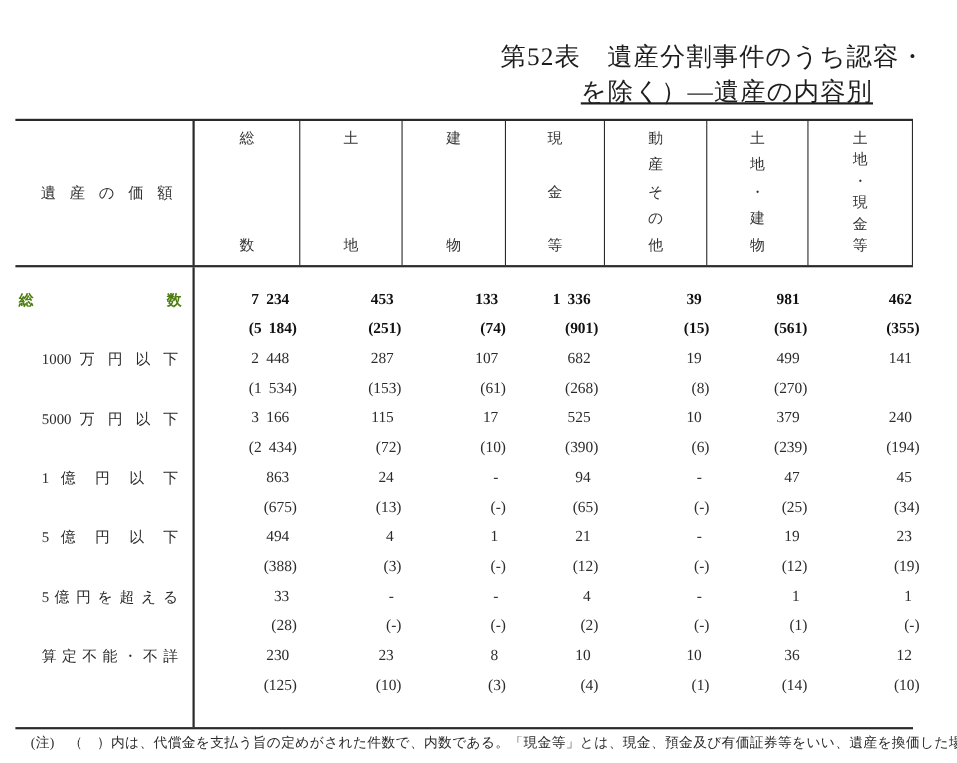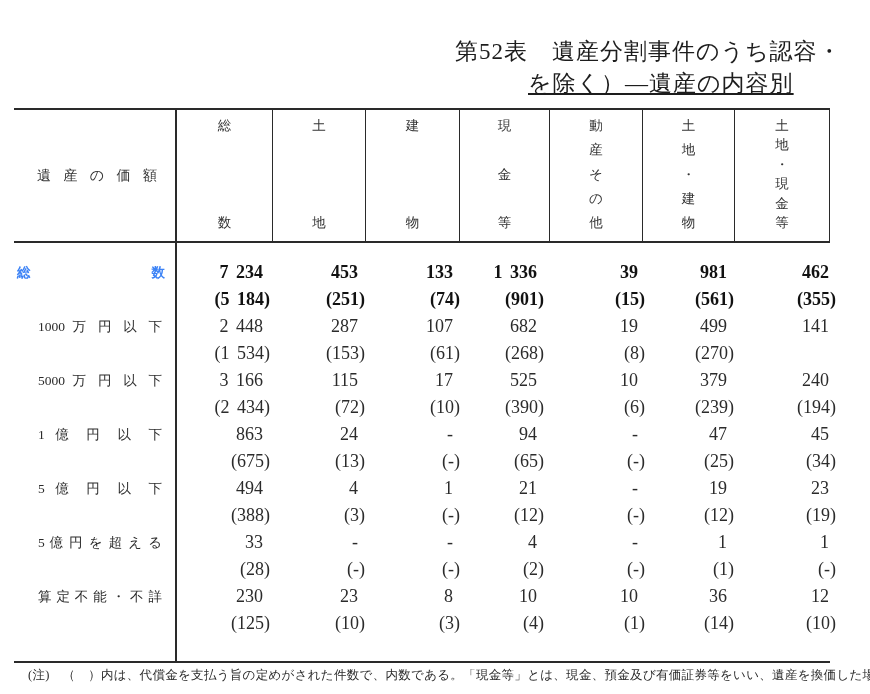--- a/index.html
+++ b/index.html
@@ -37,22 +37,22 @@
   .thead .hcell:nth-child(2){border-left:2px solid #2a2a2a;}
   .thead .hcell:last-child{border-right:1.5px solid #2a2a2a;}
   .tbody{position:relative;height:418px;padding-top:16px;box-sizing:border-box;}
   .vline{position:absolute;left:161px;top:0;bottom:0;width:2px;background:#2a2a2a;}
   .trow{height:54px;}
   .rlabel{
     font-size:13.5px;line-height:27px;color:#2b2b2b;
     text-align:justify;text-align-last:justify;box-sizing:border-box;
   }
   .rlabel.sub{padding-left:24px;padding-right:13px;}
-  .rlabel.total{padding-left:3px;padding-right:10px;font-weight:bold;color:#3b82f6;}
-  .vcell{font-size:18px;text-align:right;word-spacing:3px;color:#2b2b2b;}
+  .rlabel.total{padding-left:3px;padding-right:10px;font-weight:bold;color:#4d7c0f;}
+  .vcell{font-size:14px;text-align:right;word-spacing:3px;color:#2b2b2b;}
   .vcell .main,.vcell .paren{height:27px;line-height:27px;}
   .vcell .paren span{margin-right:-7px;}
   .trow.bold .vcell{font-weight:bold;color:#111;}
   .c0{padding-right:9px;}
   .c1{padding-right:7px;}
   .c2{padding-right:6px;}
   .c3{padding-right:12px;}
   .c4{padding-right:4px;}
   .c5{padding-right:7px;}
   .c6{padding-right:1px;}

